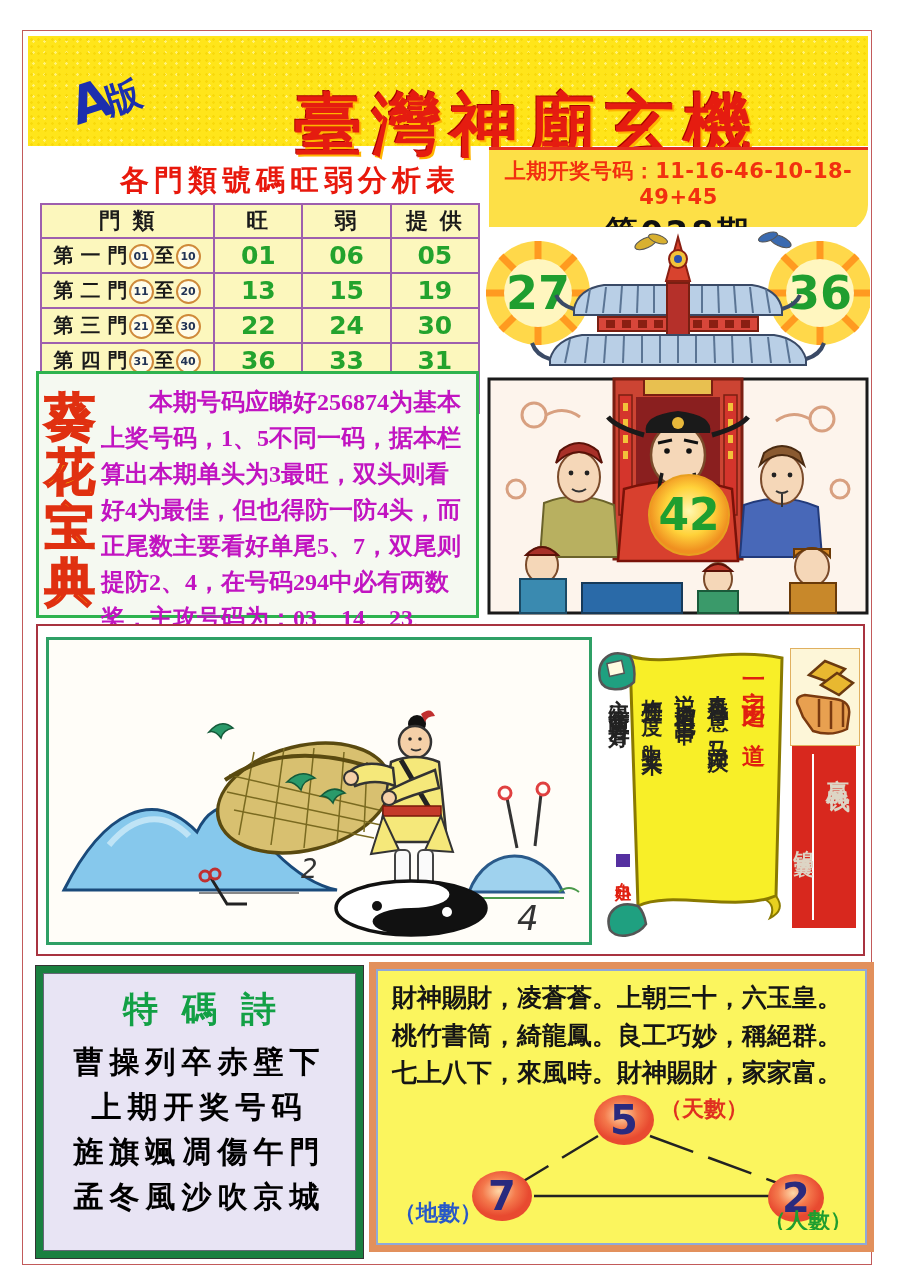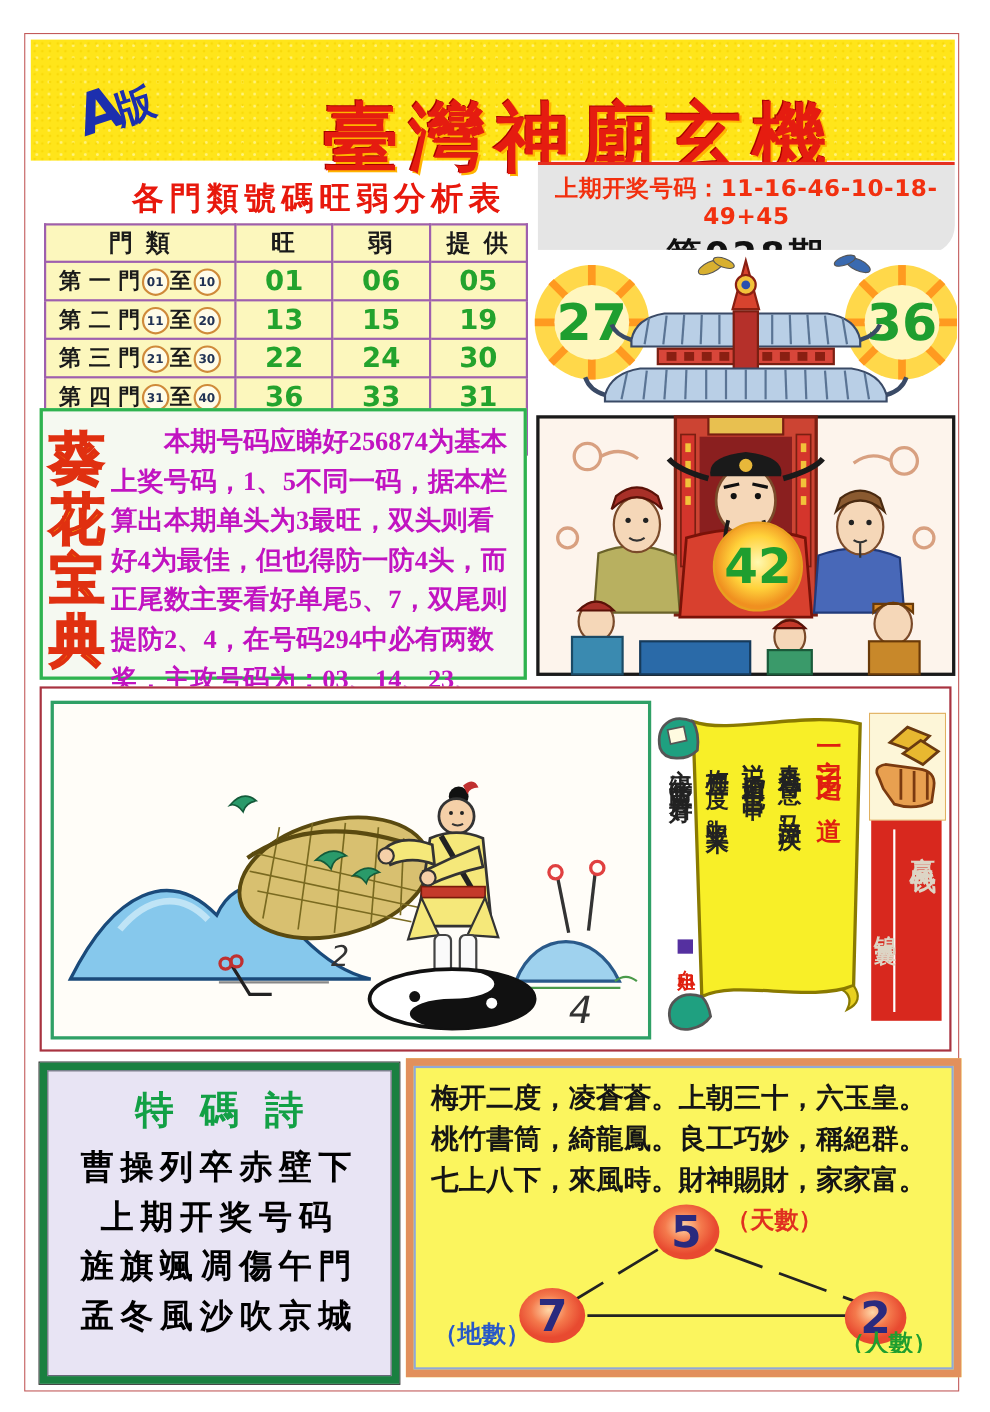--- a/index.html
+++ b/index.html
@@ -11,21 +11,21 @@
   
   #header-box{left:28px;top:36px;width:840px;height:110px;
     background:#ffe51a;
     background-image:radial-gradient(#f8d90a 1px,transparent 1.5px),radial-gradient(#fff27a 1px,transparent 1.5px);
     background-size:7px 7px,11px 11px;}
   #edition-badge{left:42px;top:38px;transform:rotate(-18deg);color:#1c2fae;font-weight:bold;line-height:.9;}
   #edition-badge .a{font-size:52px;} #edition-badge .ban{font-size:36px;margin-left:-6px;}
   #main-title{left:150px;top:44px;width:700px;text-align:center;font-size:68px;font-weight:bold;color:#e51c10;
     letter-spacing:10px;text-shadow:2px 2px 0 #ffb400,-1px -1px 0 #a80000;font-family:"Liberation Serif","DejaVu Serif",serif;}
   
-  #issue-panel{left:489px;top:147px;width:379px;height:81px;background:#e5e5e5;border-top:3px solid #e53020;
+  #issue-panel{left:489px;top:147px;width:379px;height:81px;background:#fde047;border-top:3px solid #e53020;
     border-radius:0 0 26px 0;}
   #last-draw{margin-top:7px;text-align:center;font-size:21px;font-weight:bold;color:#f2300f;letter-spacing:.5px;}
   #issue-no{margin-top:2px;text-align:center;font-size:32px;font-weight:bold;color:#111;letter-spacing:3px;}
   
   #analysis{left:40px;top:161px;width:500px;}
   #analysis-title{font-size:29px;font-weight:bold;color:#e8180c;letter-spacing:5px;text-align:center;
     font-family:"Liberation Serif","DejaVu Serif",serif;}
   table.an{border-collapse:collapse;width:440px;margin-top:2px;background:#fcf7bd;}
   table.an td,table.an th{border:2px solid #9e5fae;text-align:center;padding:1px 0;}
   table.an th{font-size:22px;color:#1a1a1a;letter-spacing:2px;height:30px;}
@@ -450,21 +450,21 @@
       <div class="poem-line">曹操列卒赤壁下</div>
       <div class="poem-line">上期开奖号码</div>
       <div class="poem-line">旌旗颯凋傷午門</div>
       <div class="poem-line">孟冬風沙吹京城</div>
     </div>
   </div>
 </div>
 
 <div id="verse-box" class="abs">
   <div id="verse-inner">
-    <div class="verse-line">梅开二度，凌蒼蒼。上朝三十，六玉皇。</div>
+    <div class="verse-line">財神賜財，凌蒼蒼。上朝三十，六玉皇。</div>
     <div class="verse-line">桃竹書筒，綺龍鳳。良工巧妙，稱絕群。</div>
     <div class="verse-line">七上八下，來風時。財神賜財，家家富。</div>
     <svg width="463" height="138" viewBox="0 0 463 138">
       <defs>
         <radialGradient id="oval" cx="45%" cy="40%">
           <stop offset="0%" stop-color="#ffd8a8"></stop>
             <stop offset="55%" stop-color="#f4794c"></stop>
             <stop offset="100%" stop-color="#e84a30"></stop>
         </radialGradient>
       </defs>

